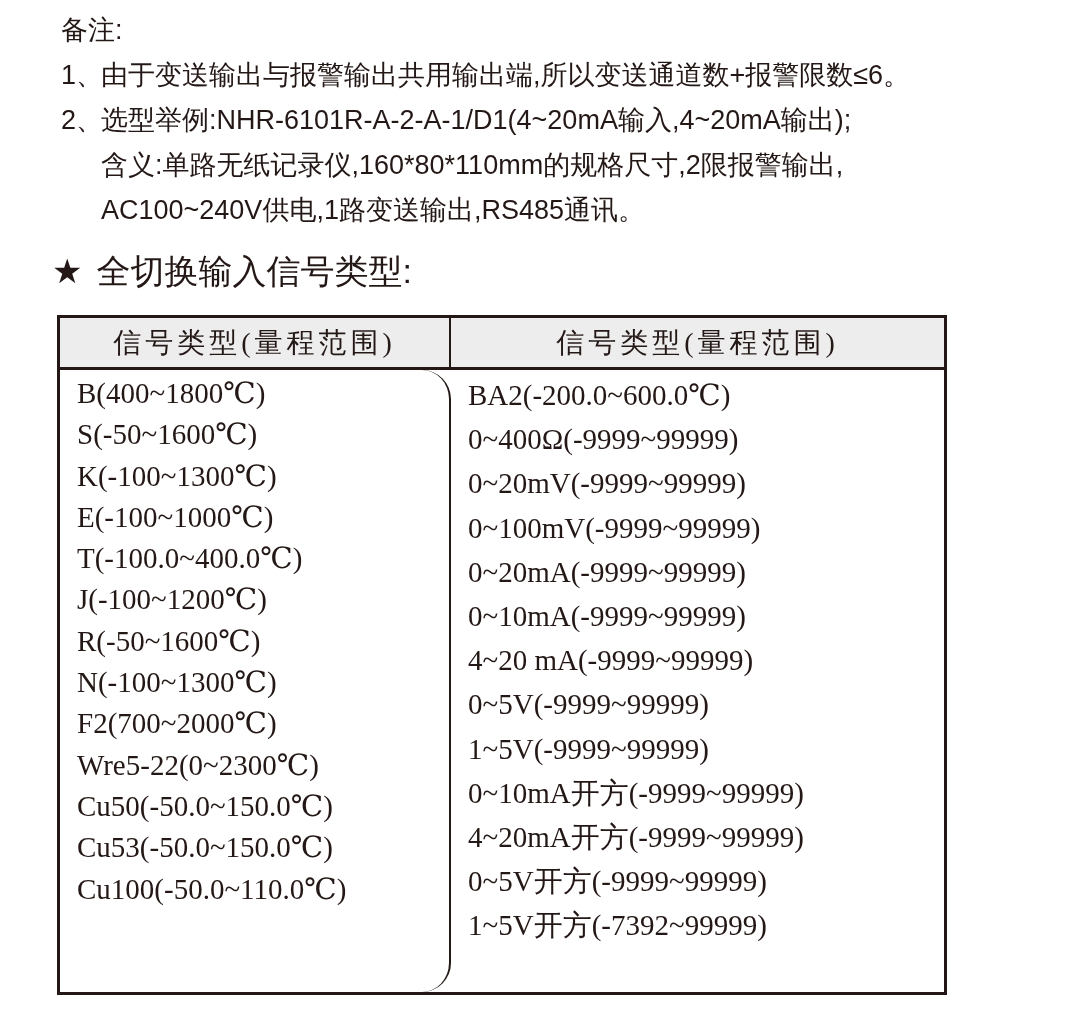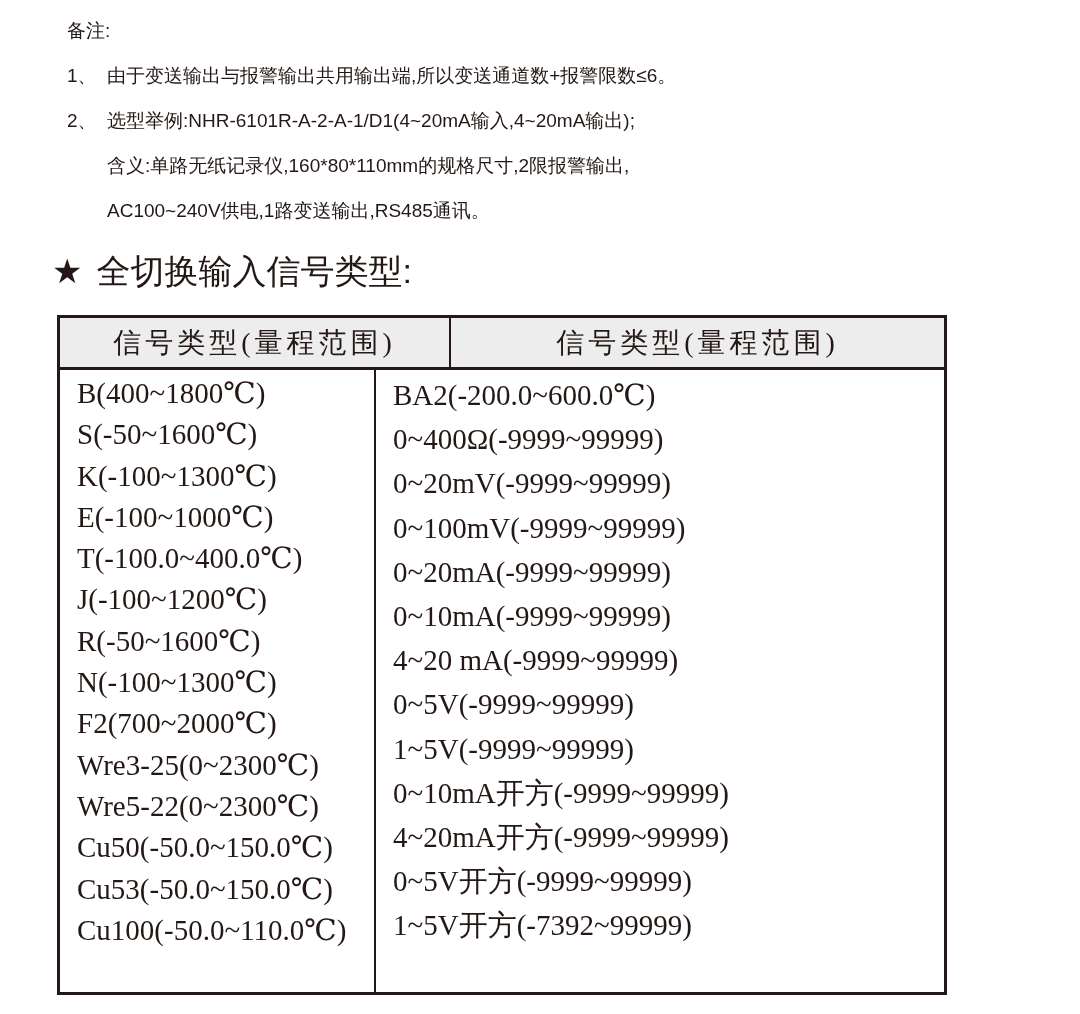--- a/index.html
+++ b/index.html
@@ -12,24 +12,24 @@
     position:relative;
     width:1080px;
     height:1014px;
     overflow:hidden;
     color:var(--ink);
     font-family:"Liberation Sans","DejaVu Sans",sans-serif;
   }
   
   .notes{
     position:absolute;
-    left:67px;
+    left:61px;
     top:8px;
     width:1000px;
-    font-size:19px;
+    font-size:27px;
     line-height:45px;
   }
   .note-title{font-weight:500;}
   .note-item{display:flex;align-items:flex-start;}
   .note-num{flex:none;width:40px;}
   .note-text{flex:1;}
   
   .section-heading{
     position:absolute;
     left:52px;
@@ -63,21 +63,21 @@
     align-items:center;
     justify-content:center;
     font-size:28px;
     letter-spacing:4px;
     font-weight:500;
   }
   .header-cell.left{width:391px;border-right:2px solid var(--ink);}
   .header-cell.right{flex:1;}
   .table-body{display:flex;flex:1;}
   .cell-body{padding-left:17px;padding-top:3px;font-size:29px;}
-  .cell-left{width:316px;border-right:2px solid var(--ink);}
+  .cell-left{width:391px;border-right:2px solid var(--ink);border-radius:29px;}
   .cell-right{flex:1;}
   .cell-left .signal-row{height:41.3px;line-height:41.3px;white-space:nowrap;}
   .cell-right .signal-row{height:44.2px;line-height:44.2px;white-space:nowrap;}
 </style>
 </head>
 <body>
 
 <div class="notes">
   <div class="note-title">备注:</div>
   <div class="note-item">
@@ -109,21 +109,20 @@
 
     <div class="signal-row">B(400~1800℃)</div>
         <div class="signal-row">S(-50~1600℃)</div>
         <div class="signal-row">K(-100~1300℃)</div>
         <div class="signal-row">E(-100~1000℃)</div>
         <div class="signal-row">T(-100.0~400.0℃)</div>
         <div class="signal-row">J(-100~1200℃)</div>
         <div class="signal-row">R(-50~1600℃)</div>
         <div class="signal-row">N(-100~1300℃)</div>
         <div class="signal-row">F2(700~2000℃)</div>
-        <div class="signal-row">Wre3-25(0~2300℃)</div>
         <div class="signal-row">Wre5-22(0~2300℃)</div>
         <div class="signal-row">Cu50(-50.0~150.0℃)</div>
         <div class="signal-row">Cu53(-50.0~150.0℃)</div>
         <div class="signal-row">Cu100(-50.0~110.0℃)</div>
       </div>
     <div class="cell-body cell-right">
 
         <div class="signal-row">BA2(-200.0~600.0℃)</div>
         <div class="signal-row">0~400Ω(-9999~99999)</div>
         <div class="signal-row">0~20mV(-9999~99999)</div>

